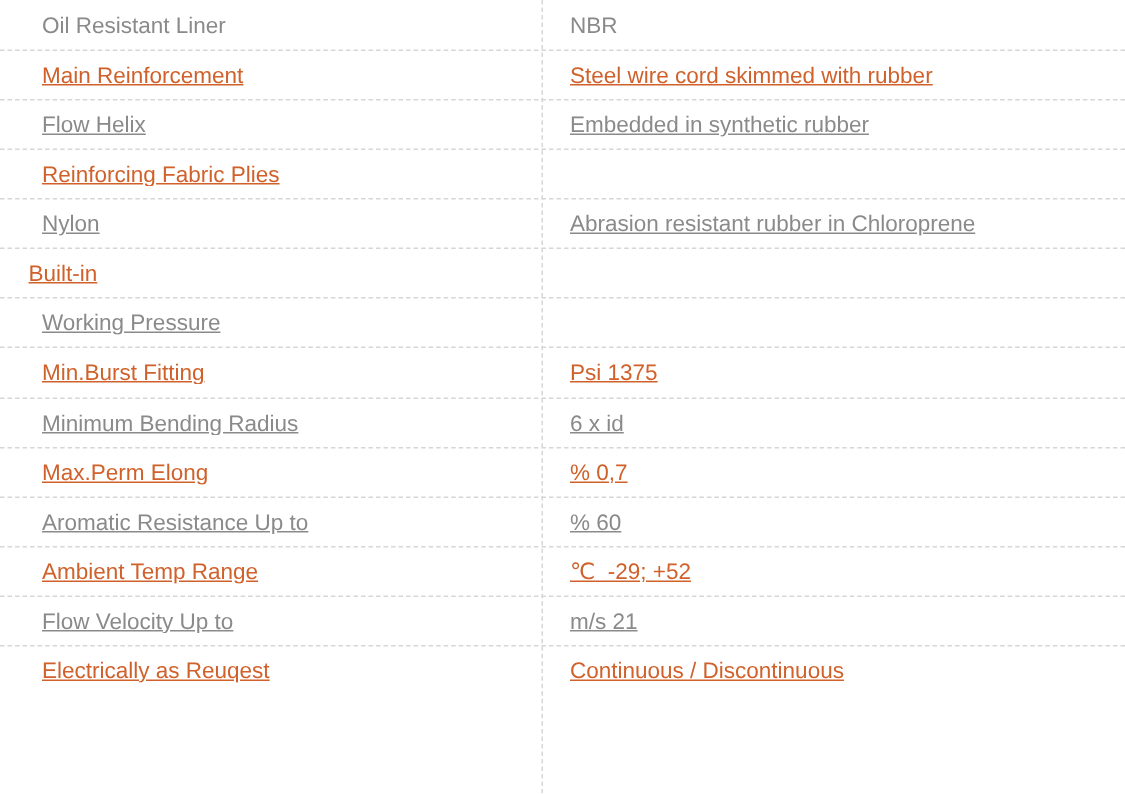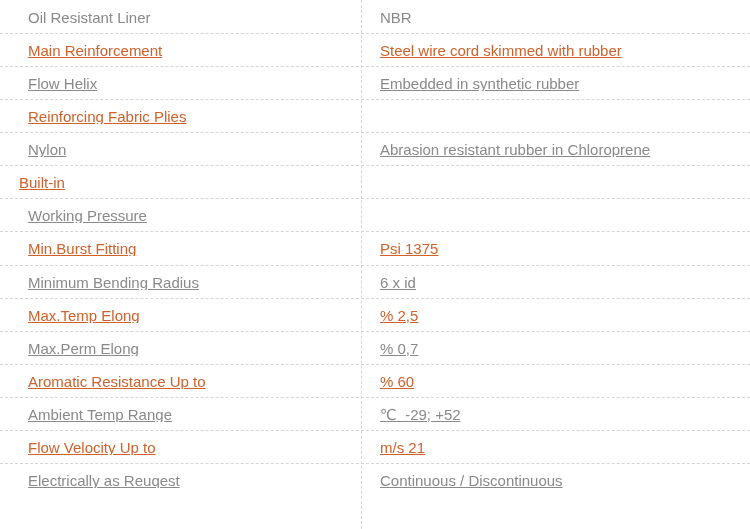--- a/index.html
+++ b/index.html
@@ -95,24 +95,20 @@
     </div>
     <div class="spec-row">
       <div class="cell label">Min.Burst Fitting</div>
       <div class="cell value">Psi 1375</div>
     </div>
     <div class="spec-row">
       <div class="cell label">Minimum Bending Radius</div>
       <div class="cell value">6 x id</div>
     </div>
     <div class="spec-row">
-      <div class="cell label">Max.Temp Elong</div>
-      <div class="cell value">% 2,5</div>
-    </div>
-    <div class="spec-row">
       <div class="cell label">Max.Perm Elong</div>
       <div class="cell value">% 0,7</div>
     </div>
     <div class="spec-row">
       <div class="cell label">Aromatic Resistance Up to</div>
       <div class="cell value">% 60</div>
     </div>
     <div class="spec-row">
       <div class="cell label">Ambient Temp Range</div>
       <div class="cell value">℃  -29; +52</div>

